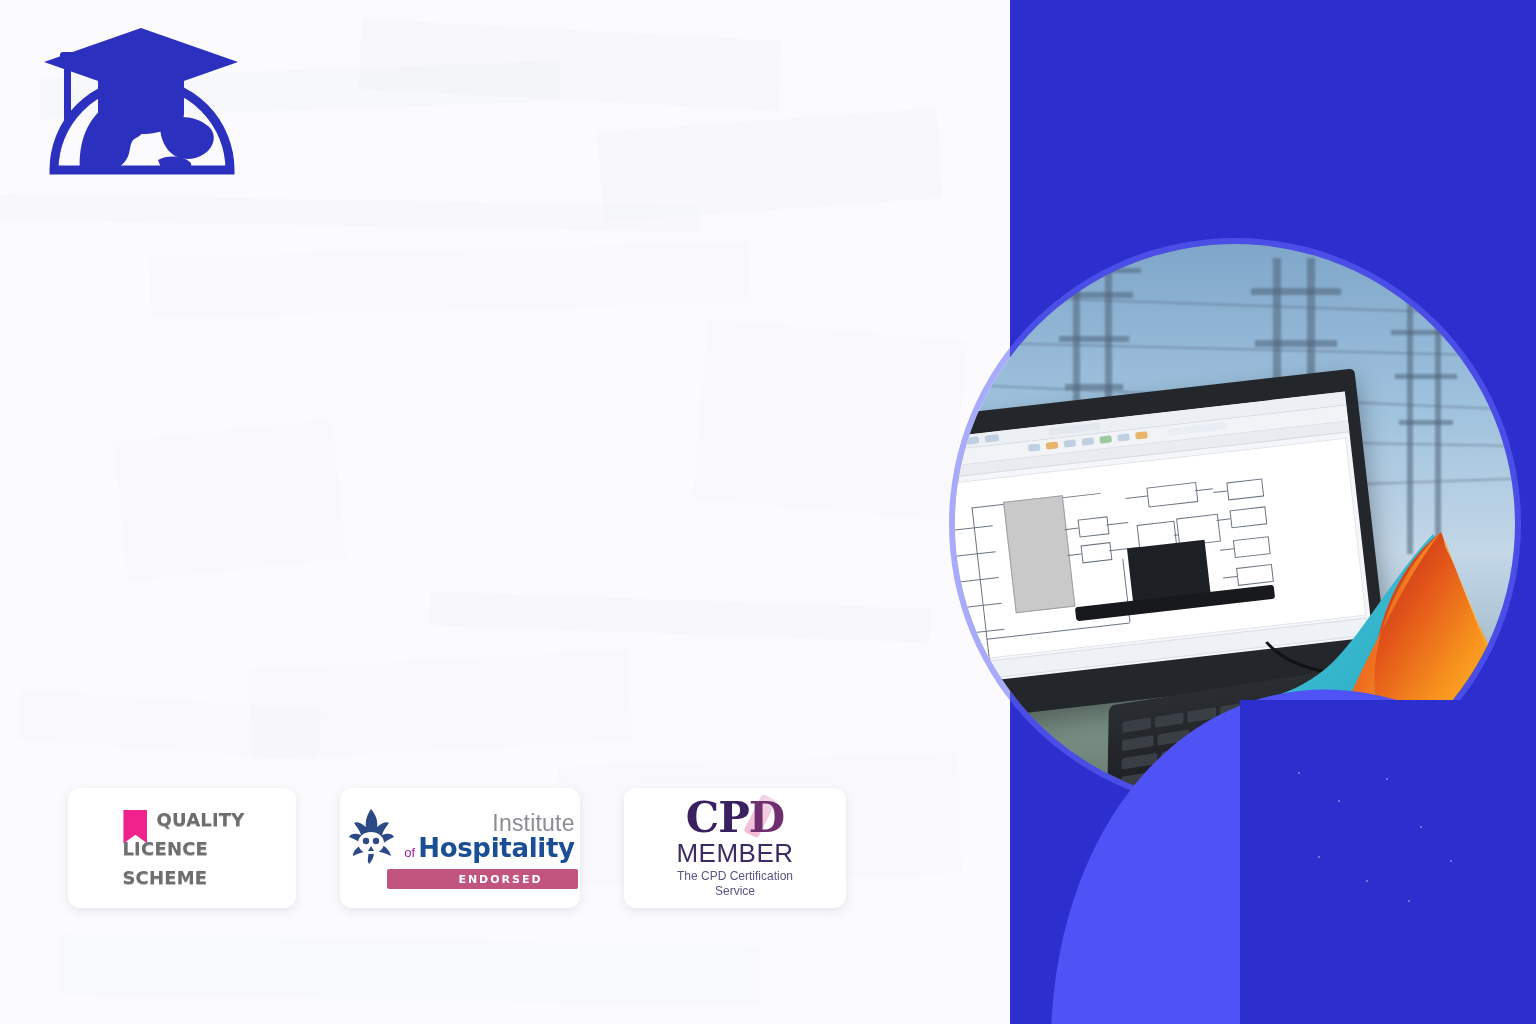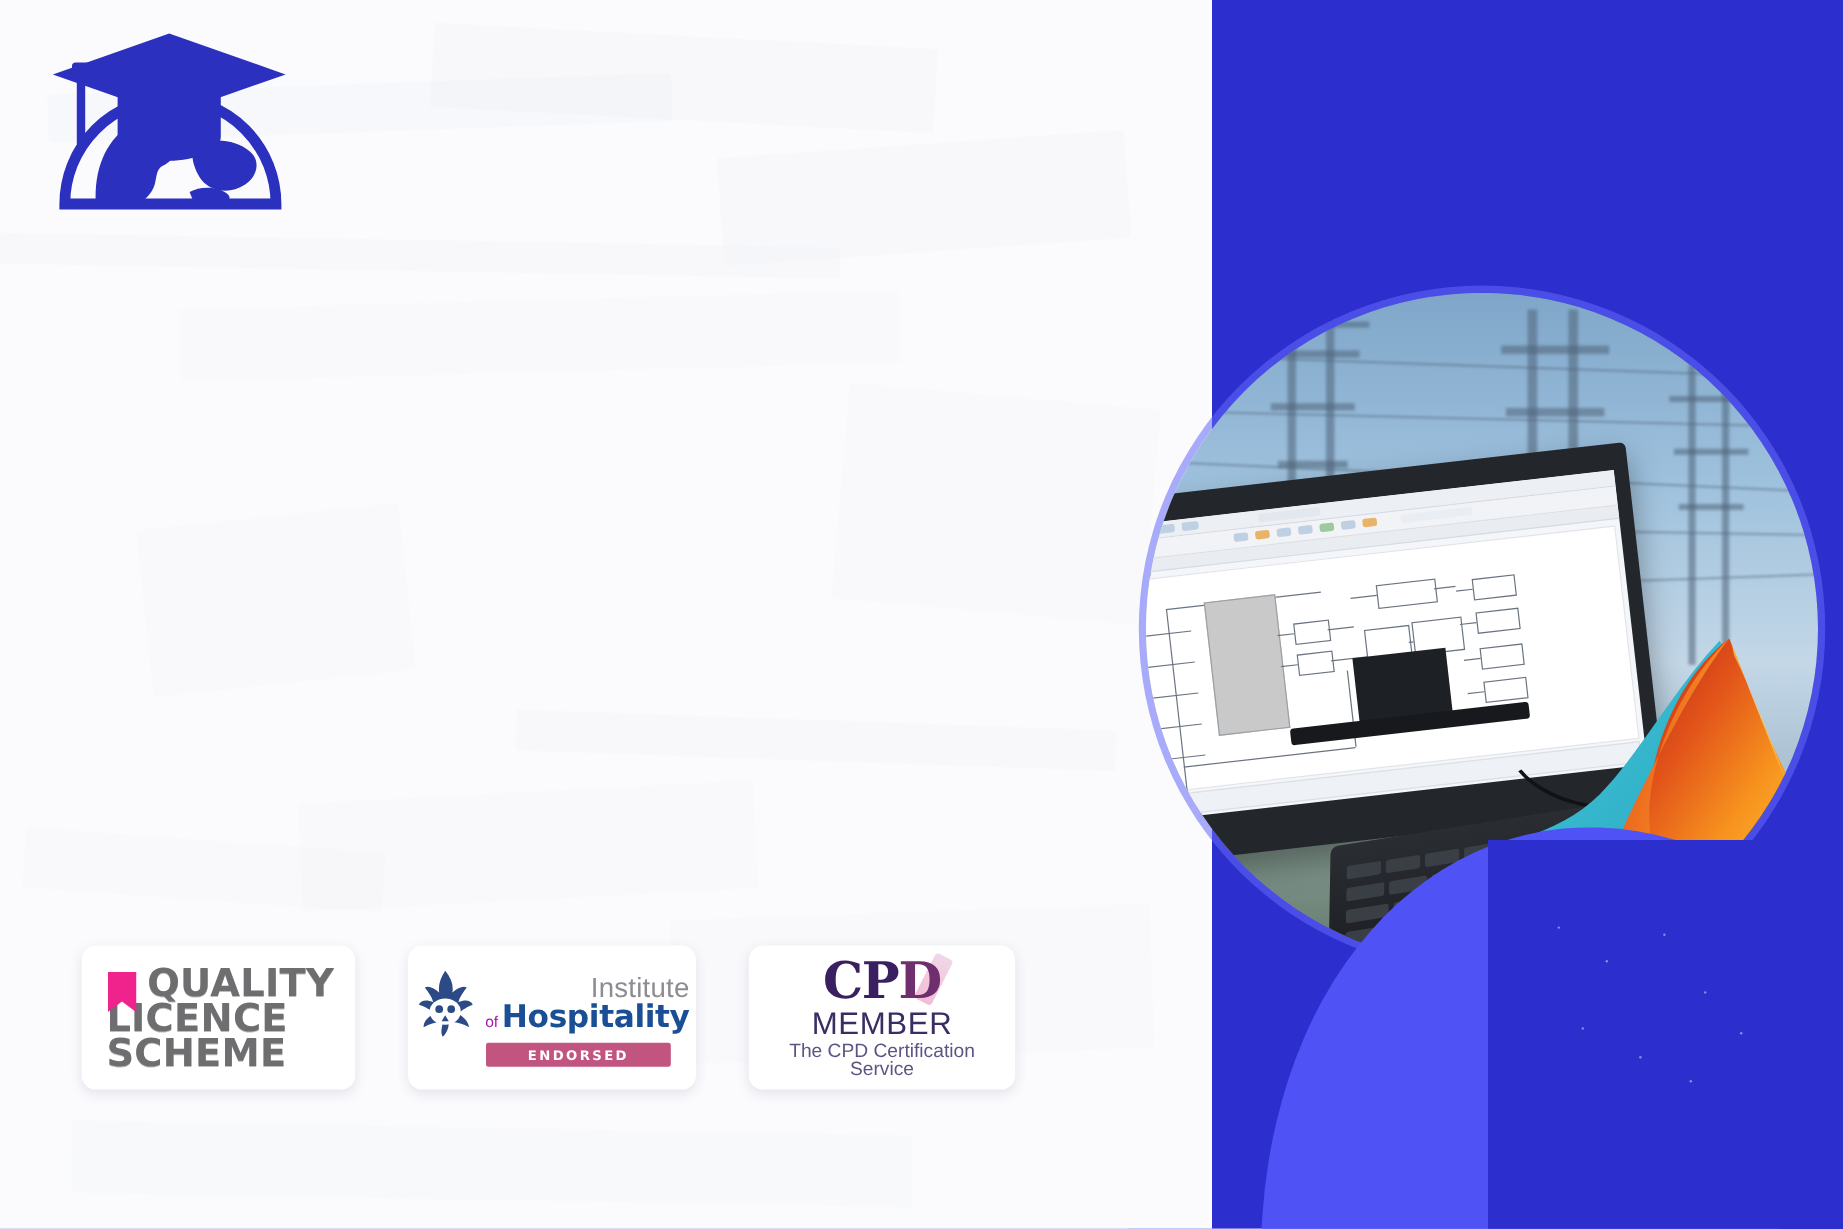--- a/index.html
+++ b/index.html
@@ -57,54 +57,54 @@
     position:relative;overflow:hidden;
   }
   .badge.b2{width:240px;text-align:right;}
   .badge.b3{width:222px;}
 
   
   .qls{display:flex;align-items:flex-start;gap:9px;padding-left:4px;}
   .qls-ribbon{width:24px;height:34px;background:#F0228C;margin-top:5px;
     clip-path:polygon(0 0,100% 0,100% 100%,50% 74%,0 100%);flex:0 0 auto;}
   .qls-txt{
-    font-family:"DejaVu Sans", sans-serif;font-weight:700;font-size:32px;line-height:29px;
+    font-family:"DejaVu Sans", sans-serif;font-weight:700;font-size:18px;line-height:29px;
     color:#6E6E70;letter-spacing:.2px;
     text-shadow:0 1px 0 #bdbdbd;
   }
   .qls-txt .l1{display:block}
   .qls-txt .l2{display:block;margin-left:-34px}
   .qls-txt .l3{display:block;margin-left:-34px}
 
   
   .ioh{display:flex;flex-direction:column;align-items:center;gap:4px;}
   .ioh-row{display:flex;align-items:center;gap:7px;}
   .ioh-mark{width:52px;height:58px;flex:0 0 auto;}
   .ioh-words{line-height:1;}
   .ioh-inst{font-family:"Liberation Sans",sans-serif;font-size:23px;color:#8C8C92;letter-spacing:.2px;display:block;}
   .ioh-of-hosp{display:flex;align-items:baseline;gap:3px;}
   .ioh-of{font-size:13px;color:#a21caf;}
   .ioh-hosp{font-family:"DejaVu Sans",sans-serif;font-weight:700;font-size:26px;color:#1B4F95;letter-spacing:-.3px;}
   .ioh-endorse{
     width:154px;height:20px;background:#C2557F;border-radius:2px;
     display:flex;align-items:center;justify-content:center;
     color:#fff;font-size:11px;font-weight:700;letter-spacing:2px;
-    font-family:"DejaVu Sans",sans-serif;margin-left:44px;
+    font-family:"DejaVu Sans",sans-serif;margin-left:44px;padding-left:37px;
   }
 
   
   .cpd{display:flex;flex-direction:column;align-items:center;position:relative;}
   .cpd-slash{position:absolute;right:26px;top:-2px;width:16px;height:42px;
     background:linear-gradient(180deg,#EFD7E8,#F4BBD6);transform:rotate(27deg);border-radius:3px;}
   .cpd-main{font-family:"DejaVu Serif",serif;font-weight:700;font-size:42px;line-height:42px;
     color:#3A2060;letter-spacing:-1px;position:relative;z-index:2;}
   .cpd-main .d{color:#6F2E6E;}
   .cpd-member{font-family:"Liberation Sans",sans-serif;font-size:26px;line-height:28px;
     color:#3B2C63;letter-spacing:.5px;}
-  .cpd-sub{font-family:"Liberation Sans",sans-serif;font-size:16px;line-height:15px;
+  .cpd-sub{font-family:"Liberation Sans",sans-serif;font-size:12px;line-height:15px;
     color:#5B5583;text-align:center;margin-top:2px;}
 
   
   .circle-wrap{position:absolute;left:955px;top:244px;width:560px;height:560px;}
   .circle{
     position:absolute;inset:0;border-radius:50%;overflow:hidden;
     box-shadow:0 0 0 6px rgba(101,104,250,.55);
   }
   .photo{position:absolute;inset:0;}
   .sky{position:absolute;inset:0;

